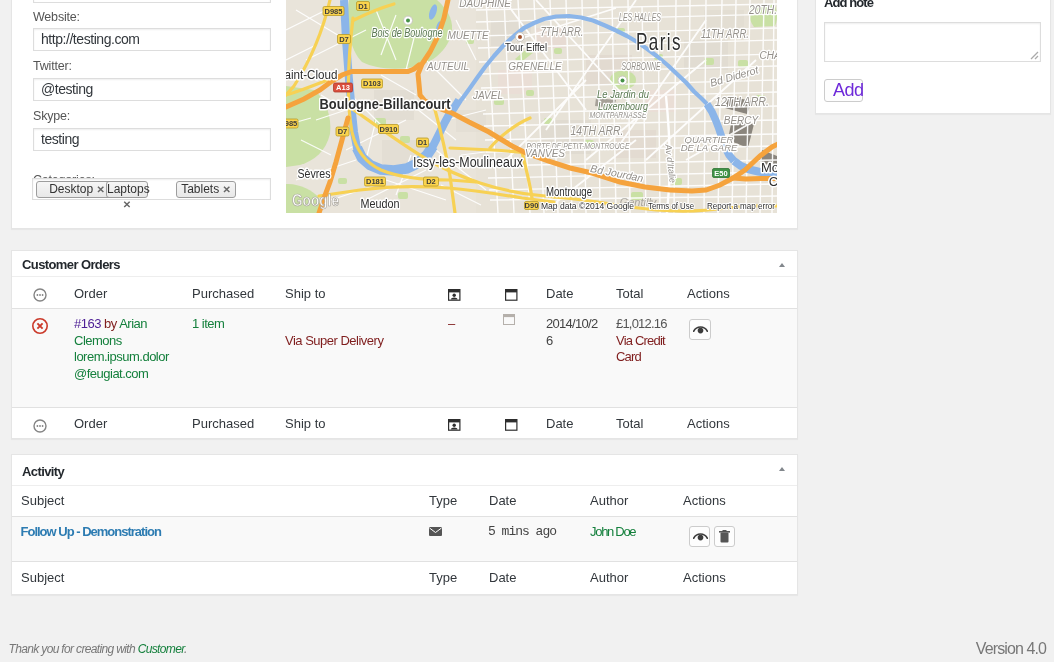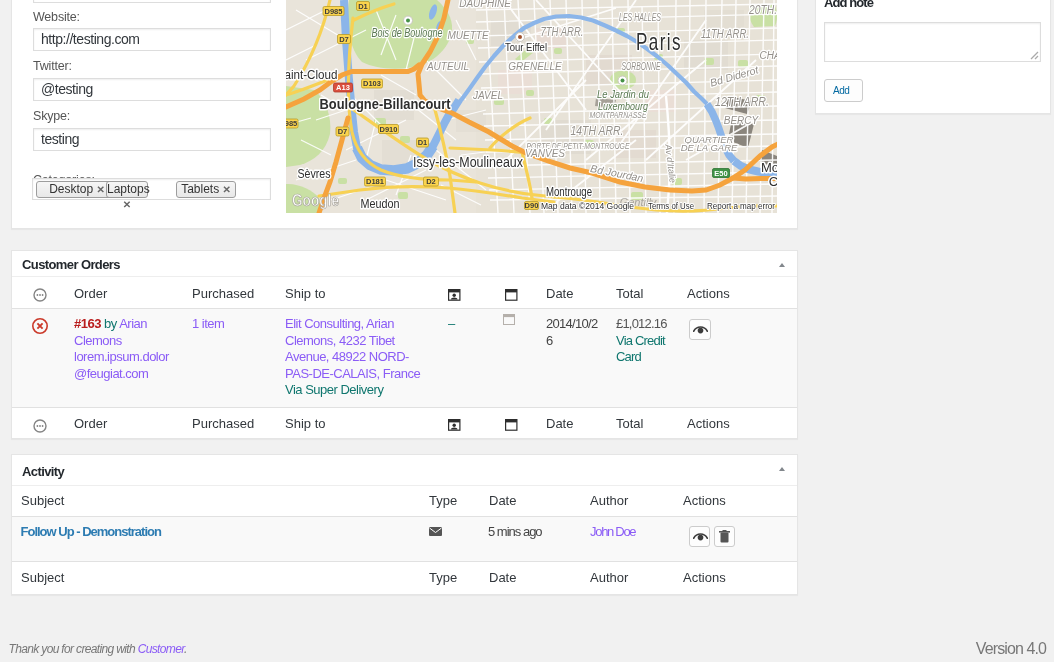--- a/index.html
+++ b/index.html
@@ -8,22 +8,22 @@
 .abs{position:absolute;}
 .card{position:absolute;background:#fff;border:1px solid #e5e5e5;box-sizing:border-box;
   box-shadow:0 1px 1px rgba(0,0,0,0.04);}
 .inp{position:absolute;box-sizing:border-box;background:#fff;border:1px solid #dddddd;
   box-shadow:inset 0 1px 2px rgba(0,0,0,0.07);}
 .lab{position:absolute;color:#555;font-size:12.5px;line-height:12.5px;white-space:nowrap;letter-spacing:-0.2px;}
 .itxt{position:absolute;color:#32373c;font-size:14px;line-height:14px;white-space:nowrap;letter-spacing:-0.45px;}
 .t14{position:absolute;font-size:13px;line-height:13px;color:#444;white-space:nowrap;letter-spacing:-0.5px;}
 .hd{position:absolute;font-size:13px;line-height:13px;color:#32373c;white-space:nowrap;}
 .ttl{position:absolute;font-size:13px;line-height:13px;font-weight:bold;color:#23282d;white-space:nowrap;letter-spacing:-0.6px;}
-a,.lnk{color:#8b5cf6;text-decoration:none;}
-.gray{color:#0f766e;}
+a,.lnk{color:#15803d;text-decoration:none;}
+.gray{color:#7f1d1d;}
 .row{position:absolute;box-sizing:border-box;}
 .btn{position:absolute;box-sizing:border-box;background:#fdfdfd;border:1px solid #ccc;
   border-radius:3px;}
 .hline{position:absolute;height:1px;background:#e1e1e1;}
 </style>
 </head>
 <body>
 
 <div class="card" style="left:11px;top:-40px;width:787px;height:269px;"></div>
 
@@ -236,21 +236,21 @@
 </svg>
 </div>
 
 <div class="card" style="left:815px;top:-40px;width:236px;height:154px;"></div>
 <div class="ttl" style="left:824px;top:-4px;letter-spacing:-0.9px;">Add note</div>
 <div class="inp" style="left:824px;top:22px;width:217px;height:40px;"></div>
 <svg class="abs" style="left:1030px;top:51px;" width="9" height="9">
  <path d="M8,1 L1,8 M8,5 L5,8" stroke="#aaa" stroke-width="1.3" fill="none"></path>
 </svg>
 <div class="btn" style="left:824px;top:79px;width:39px;height:23px;"></div>
-<div class="t14" style="left:833px;top:84px;color:#0369a1;font-size:10px;">Add</div>
+<div class="t14" style="left:833px;top:84px;color:#6d28d9;font-size:18px;">Add</div>
 
 <div class="card" style="left:11px;top:250px;width:787px;height:189px;"></div>
 <div class="ttl" style="left:22px;top:258.2px;">Customer Orders</div>
 <div class="hline" style="left:12px;top:276px;width:785px;background:#eeeeee;"></div>
 <div class="abs" style="left:778.5px;top:262.8px;width:0;height:0;border-left:3.6px solid transparent;border-right:3.6px solid transparent;border-bottom:4.8px solid #82878c;"></div>
 
 <div class="hline" style="left:12px;top:308px;width:785px;"></div>
 
 <div class="row" style="left:12px;top:309px;width:785px;height:99px;background:#f9f9f9;"></div>
 <div class="hline" style="left:12px;top:407px;width:785px;"></div>
@@ -295,28 +295,28 @@
   </svg>
 <svg class="abs" style="left:504.5px;top:419px;" width="13" height="12">
     <rect x="0.6" y="0.6" width="11.3" height="10.6" fill="none" stroke="#2e2e2e" stroke-width="1.2"></rect>
     <rect x="0.6" y="0.6" width="11.3" height="2.8" fill="#2e2e2e"></rect>
   </svg>
 <div class="hd" style="left:546px;top:417.1px;">Date</div>
 <div class="hd" style="left:616px;top:417.1px;">Total</div>
 <div class="hd" style="left:687px;top:417.1px;">Actions</div>
 
 <div class="t14" style="left:74px;top:316px;line-height:16.6px;">
- <span style="color:#b91c1c;font-weight:bold;">#163</span> <span class="gray">by</span> <span class="lnk">Arian</span><br>
+ <span style="color:#4c1d95;font-weight:normal;">#163</span> <span class="gray">by</span> <span class="lnk">Arian</span><br>
  <span class="lnk">Clemons</span><br>
  <span class="lnk">lorem.ipsum.dolor</span><br>
  <span class="lnk">@feugiat.com</span>
 </div>
 <div class="t14 lnk" style="left:192px;top:317px;">1 item</div>
 <div class="t14" style="left:285px;top:316px;line-height:16.6px;">
- <span class="lnk">Elit Consulting, Arian<br>Clemons, 4232 Tibet<br>Avenue, 48922 NORD-<br>PAS-DE-CALAIS, France</span><br>
+ <br>
  <span class="gray">Via Super Delivery</span>
 </div>
 <div class="t14 gray" style="left:448px;top:317px;">–</div>
 <div class="t14" style="left:546px;top:316px;line-height:16.6px;letter-spacing:-0.7px;">2014/10/2<br>6</div>
 <div class="t14" style="left:616px;top:316px;line-height:16.6px;color:#555;letter-spacing:-0.8px;">£1,012.16<br><span class="gray">Via Credit<br>Card</span></div>
 <div class="btn" style="left:689px;top:319px;width:22px;height:21px;"></div>
 
 <div class="card" style="left:11px;top:454px;width:787px;height:140.5px;"></div>
 <div class="ttl" style="left:22px;top:465.2px;">Activity</div>
 <div class="hline" style="left:12px;top:485px;width:785px;background:#eeeeee;"></div>
@@ -328,21 +328,21 @@
 <div class="hd" style="left:429px;top:493.9px;">Type</div>
 <div class="hd" style="left:489px;top:493.9px;">Date</div>
 <div class="hd" style="left:590px;top:493.9px;">Author</div>
 <div class="hd" style="left:683px;top:493.9px;">Actions</div>
 <div class="hd" style="left:21px;top:571px;">Subject</div>
 <div class="hd" style="left:429px;top:571px;">Type</div>
 <div class="hd" style="left:489px;top:571px;">Date</div>
 <div class="hd" style="left:590px;top:571px;">Author</div>
 <div class="hd" style="left:683px;top:571px;">Actions</div>
 <div class="t14" style="left:20.5px;top:524.8px;color:#2d7cb2;font-weight:bold;letter-spacing:-1px;">Follow Up - Demonstration</div>
-<div class="t14" style="left:488px;top:524.8px;letter-spacing:-1px;">5 mins ago</div>
+<div class="t14" style="left:488px;top:524.8px;letter-spacing:-1px;font-family:Liberation Mono, monospace;">5 mins ago</div>
 <div class="t14 lnk" style="left:590px;top:524.8px;letter-spacing:-1.3px;">John Doe</div>
 <div class="btn" style="left:689px;top:526px;width:21px;height:21px;"></div>
 <div class="btn" style="left:714px;top:526px;width:21px;height:21px;"></div>
 
 <div class="abs" style="left:8.5px;top:643.2px;font-style:italic;color:#777;font-size:12px;line-height:12px;letter-spacing:-0.65px;">Thank you for creating with <span class="lnk" style="font-style:italic;">Customer</span>.</div>
 <div class="abs" style="right:8px;top:643px;color:#777;font-size:16px;line-height:12px;letter-spacing:-0.9px;">Version 4.0</div>
 
 <svg class="abs" style="left:31px;top:317px;" width="18" height="18">
     <circle cx="9" cy="9" r="7.2" fill="none" stroke="#cb3a2b" stroke-width="1.6"></circle>
     <path d="M6.4,6.4 L11.6,11.6 M11.6,6.4 L6.4,11.6" stroke="#cb3a2b" stroke-width="1.9"></path>

